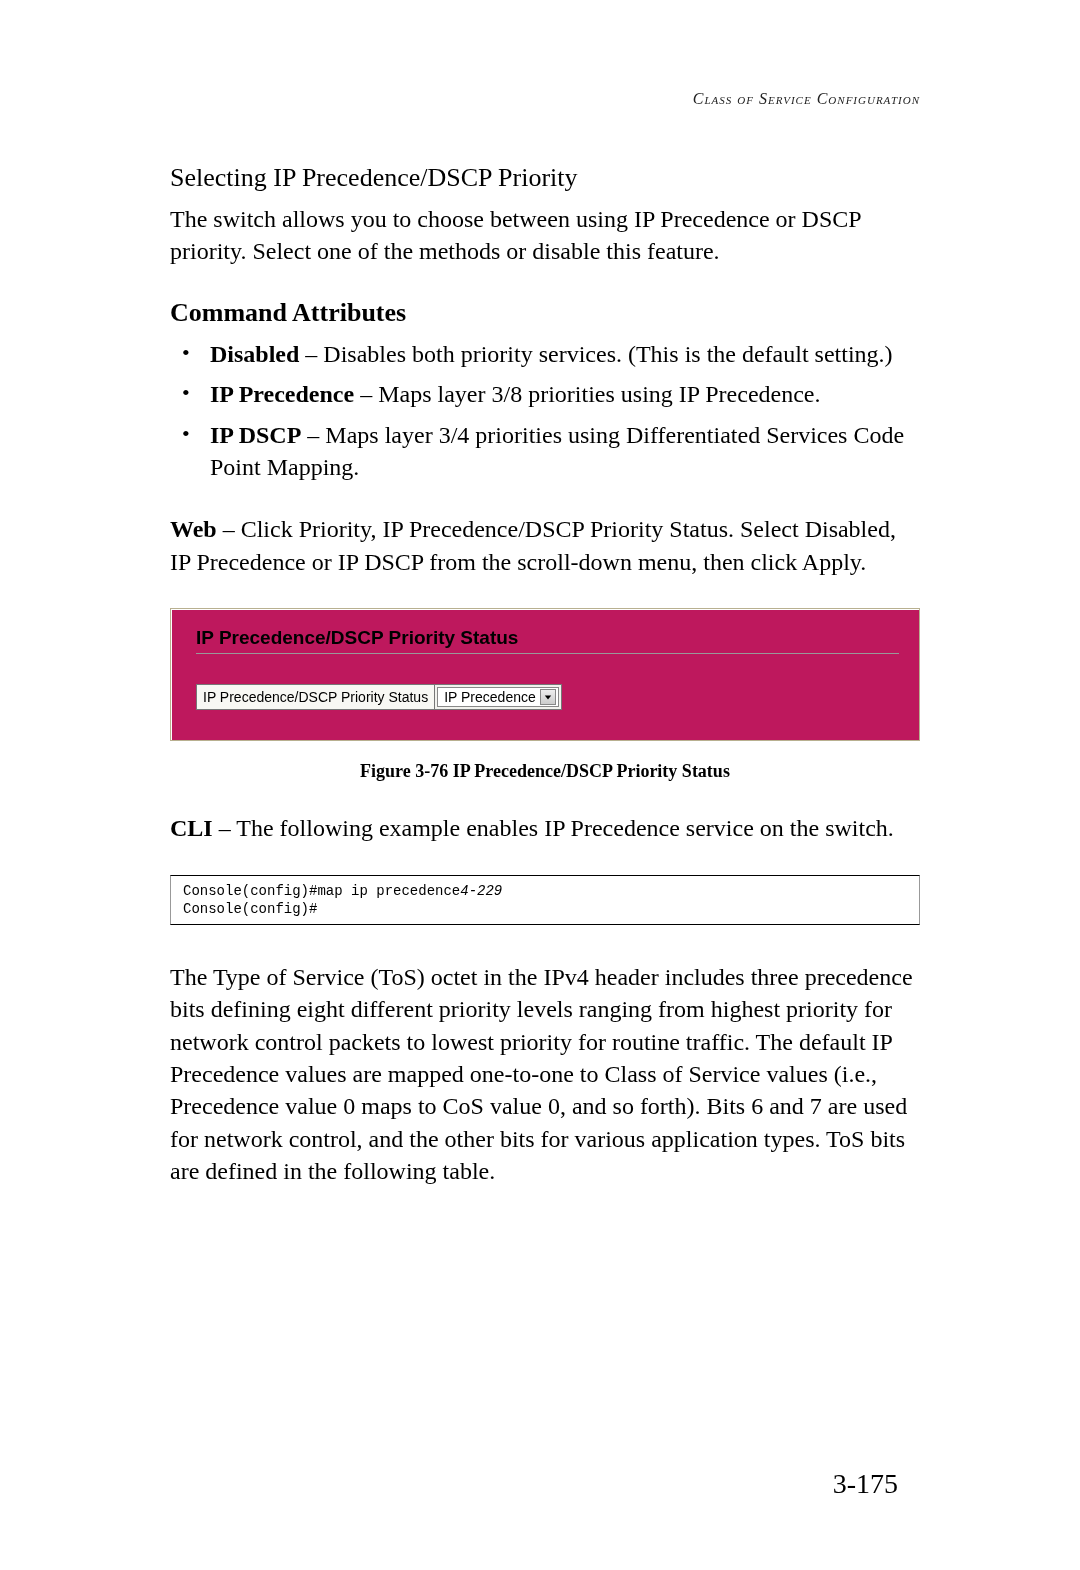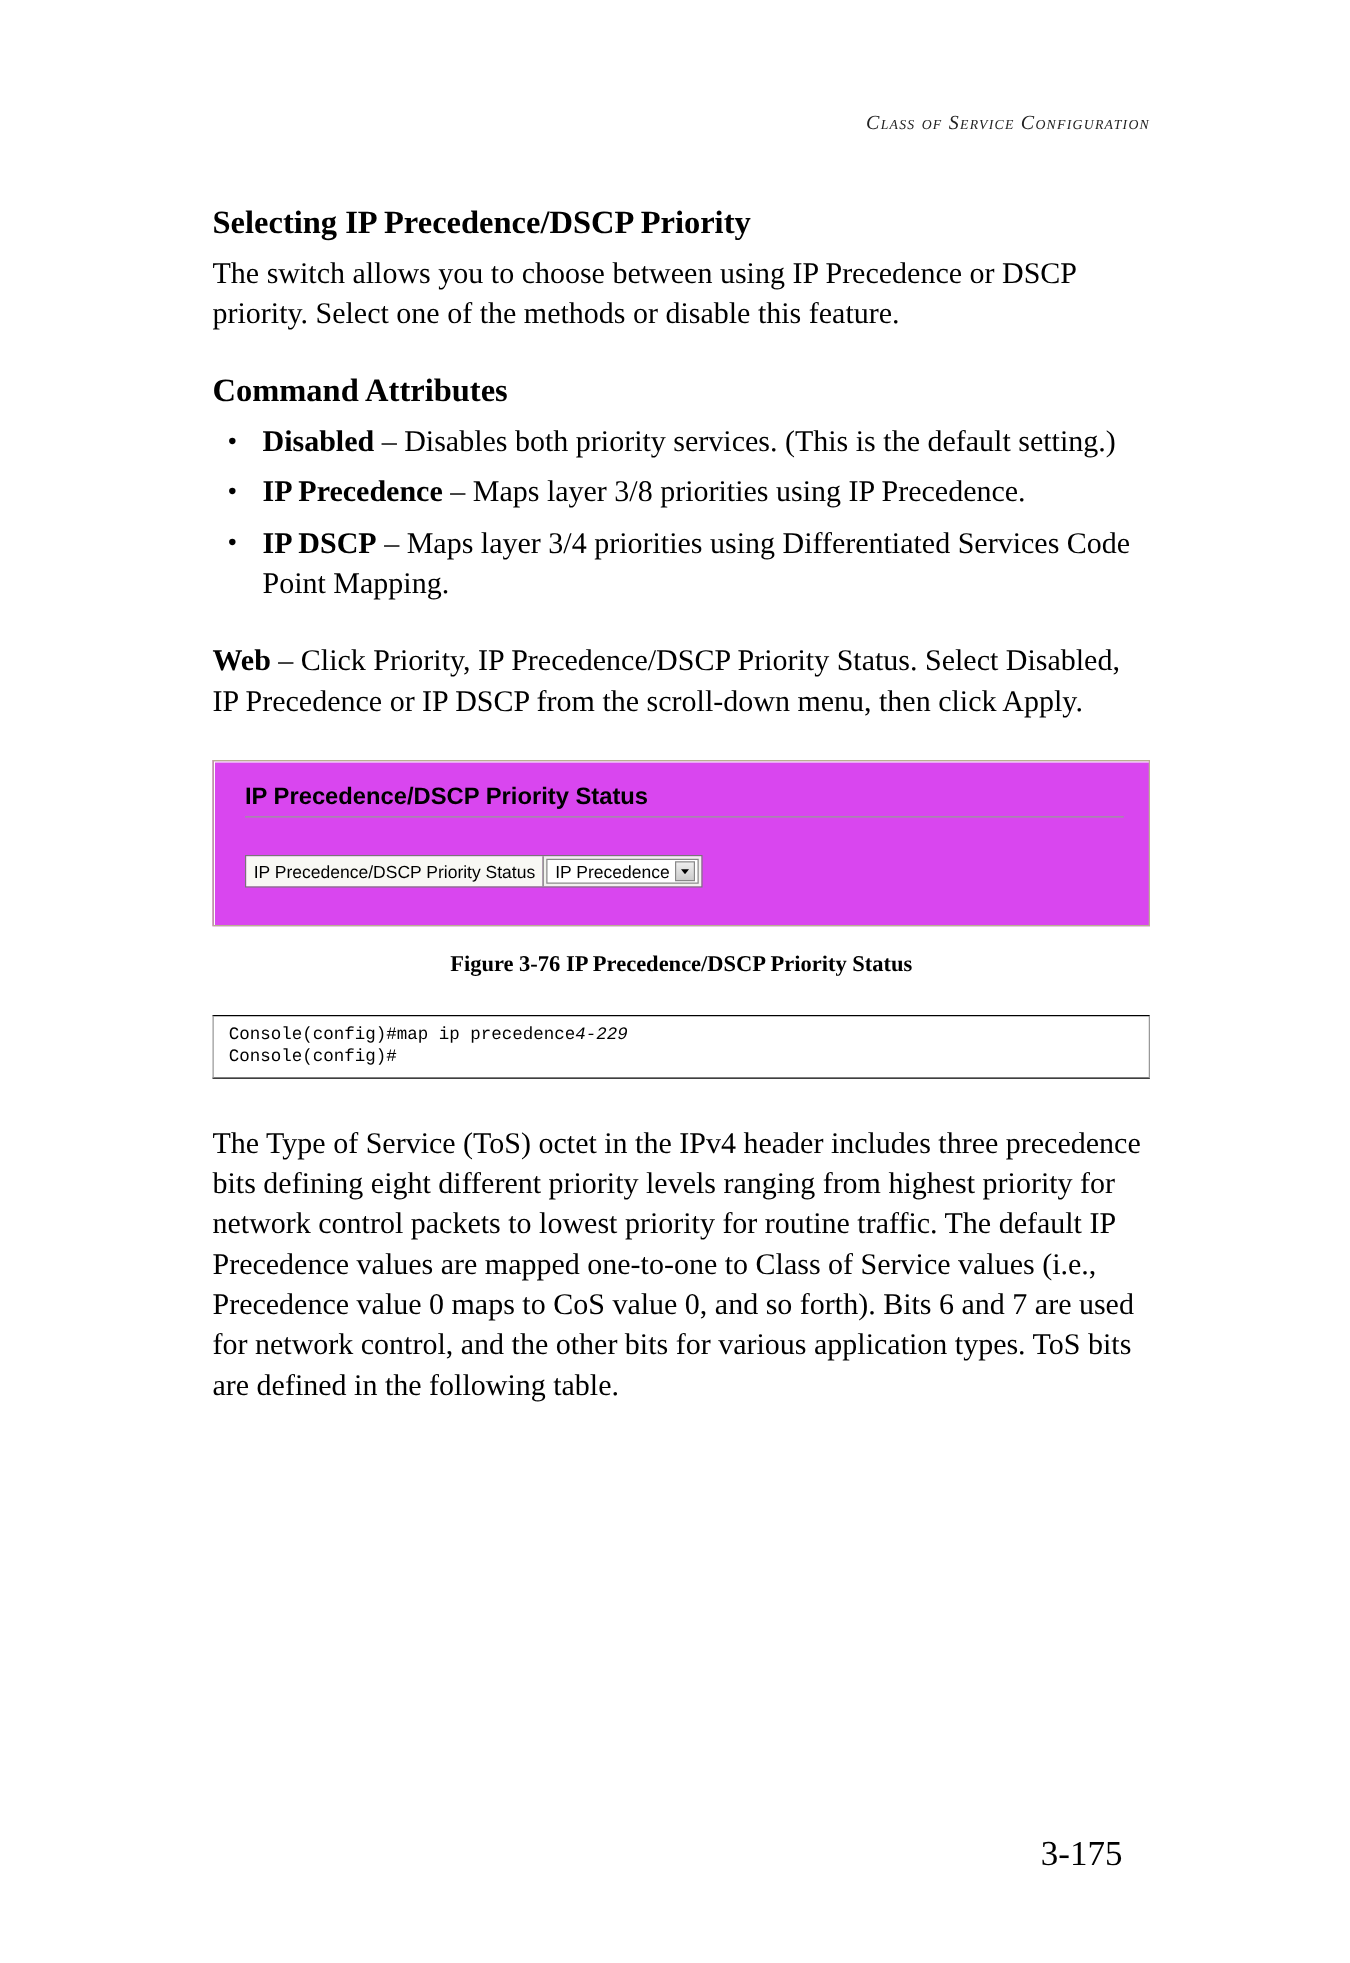--- a/index.html
+++ b/index.html
@@ -17,21 +17,21 @@
     .chapter-header {
       font-variant: small-caps;
       font-style: italic;
       text-align: right;
       font-size: 16px;
       letter-spacing: 1px;
       margin-bottom: 55px;
       color: #222;
     }
     .h2 {
-      font-weight: bold;
+      font-weight: normal;
       font-size: 26px;
       margin-bottom: 10px;
     }
     .body-text {
       font-size: 24px;
       line-height: 1.35;
       margin-bottom: 30px;
     }
     .sub-h {
       font-weight: bold;
@@ -55,21 +55,21 @@
       content: "•";
       position: absolute;
       left: -28px;
       top: 0;
       font-size: 22px;
     }
     .attr-term { font-weight: bold; }
     .web-line .bold { font-weight: bold; }
     .config-panel {
       border: 1px solid #b8b090;
-      background: #d946ef;
+      background: #be185d;
       padding: 0;
       margin: 20px 0 20px 0;
       position: relative;
       box-shadow: inset 1px 1px 0 #fff;
     }
     .config-inner {
       padding: 18px 20px 30px 25px;
     }
     .config-title {
       font-family: Arial, Helvetica, sans-serif;
@@ -195,20 +195,23 @@
                 </svg>
             </span>
           </div>
         </div>
       </div>
     </div>
   </div>
 
   <div class="figure-caption">Figure 3-76  IP Precedence/DSCP Priority Status</div>
 
+  <div class="body-text web-line">
+    <span class="bold">CLI</span><span> – The following example enables IP Precedence service on the switch.</span>
+  </div>
 
   <div class="cli-block-wrap">
     <div class="cli-block">
       <div class="cli-left">Console(config)#map ip precedence
 Console(config)#</div>
       <div class="cli-ref">4-229</div>
     </div>
   </div>
 
   <div class="body-text">The Type of Service (ToS) octet in the IPv4 header includes three precedence bits defining eight different priority levels ranging from highest priority for network control packets to lowest priority for routine traffic. The default IP Precedence values are mapped one-to-one to Class of Service values (i.e., Precedence value 0 maps to CoS value 0, and so forth). Bits 6 and 7 are used for network control, and the other bits for various application types. ToS bits are defined in the following table.</div>

